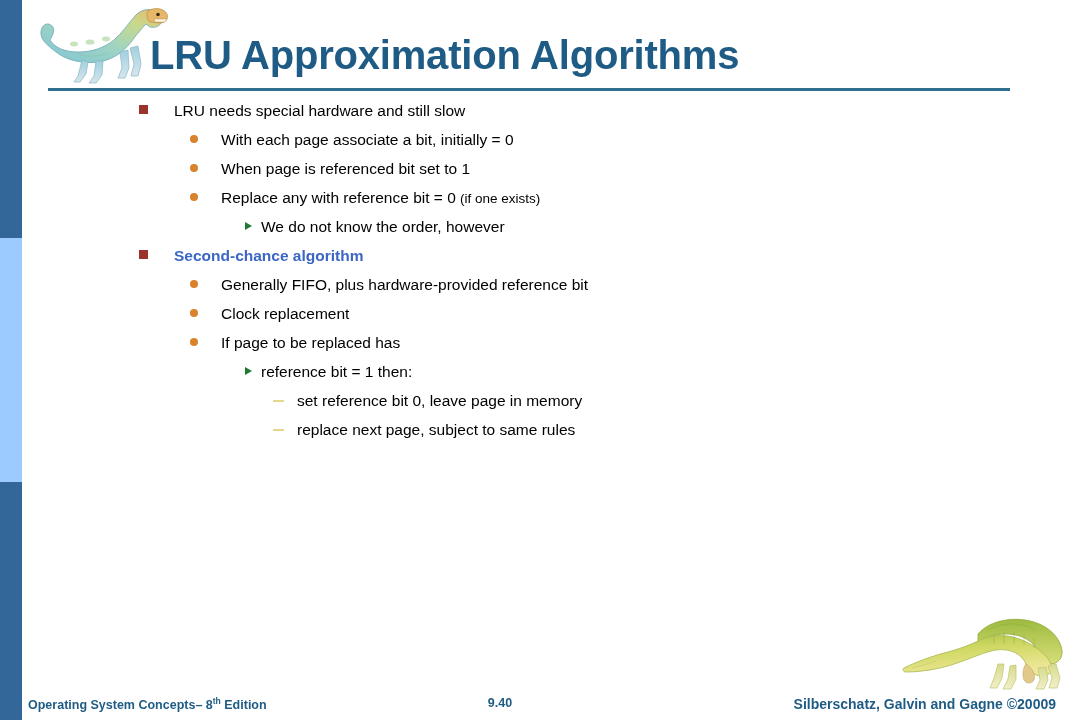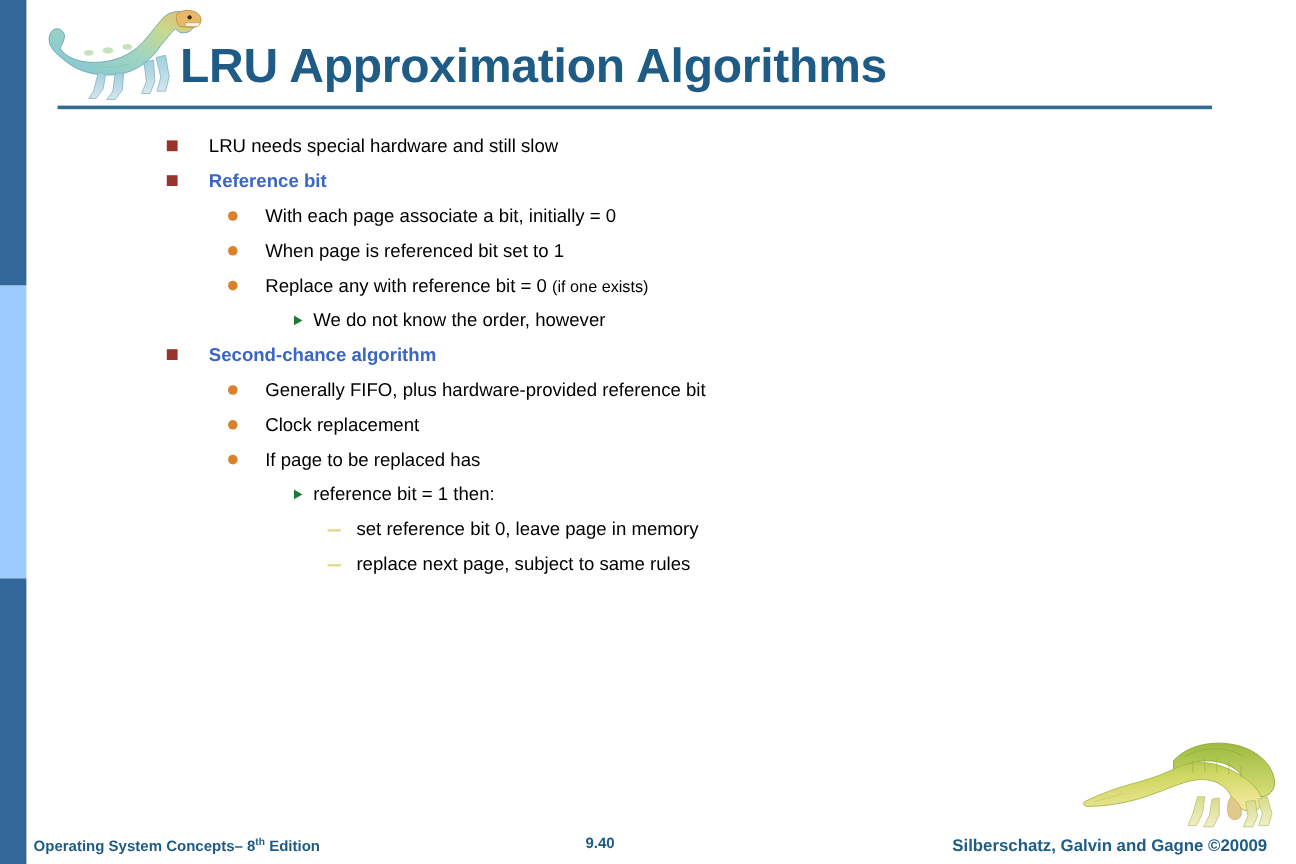--- a/index.html
+++ b/index.html
@@ -66,21 +66,21 @@
   #dino-bottom {
     position: absolute;
     left: 898px; top: 612px;
     width: 176px; height: 80px;
   }
   .dino-svg { display: block; width: 100%; height: 100%; }
 
   
   #content {
     position: absolute;
-    left: 0; top: 108px;
+    left: 0; top: 96px;
     width: 1080px;
   }
   .row {
     position: relative;
     display: block;
     width: 1080px;
   }
   .row .marker {
     position: absolute;
     display: block;
@@ -230,24 +230,20 @@
   <div id="title-rule"></div>
 </div>
 
 <div id="content">
 
   <div class="row lvl1">
     <span class="marker"></span>
     <span class="txt">LRU needs special hardware and still slow</span>
   </div>
 
-  <div class="row lvl1 heading">
-    <span class="marker"></span>
-    <span class="txt">Reference bit</span>
-  </div>
 
   <div class="row lvl2">
     <span class="marker"></span>
     <span class="txt">With each page associate a bit, initially = 0</span>
   </div>
 
   <div class="row lvl2">
     <span class="marker"></span>
     <span class="txt">When page is referenced bit set to 1</span>
   </div>

